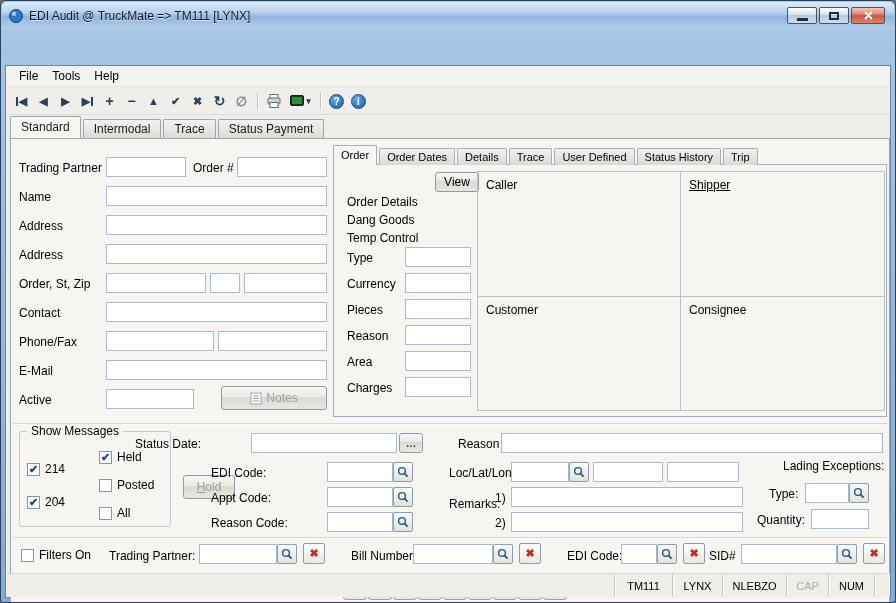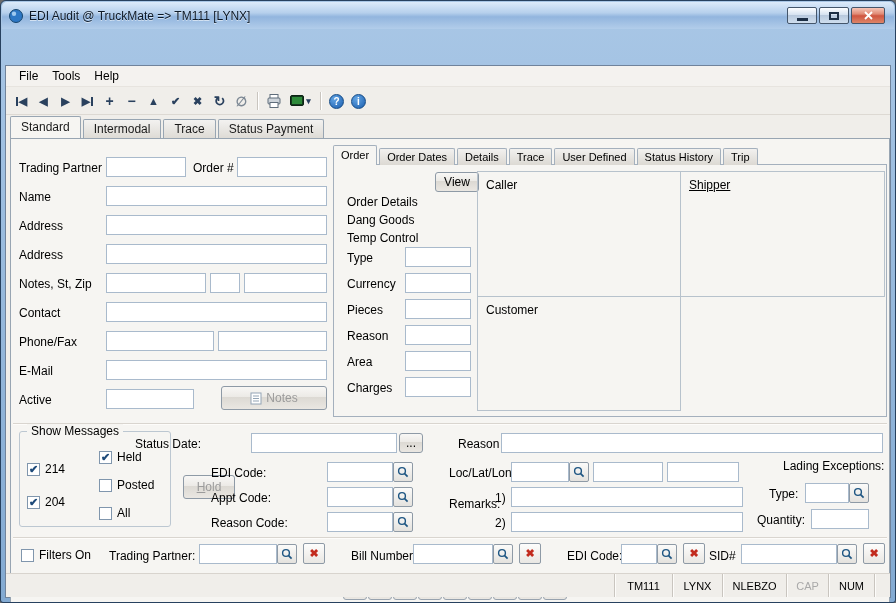--- a/index.html
+++ b/index.html
@@ -210,21 +210,21 @@
 
       <div class="lbl" style="left:8px;top:51px">Name</div>
       <input class="inp" style="left: 95px; top: 47px; width: 221px;">
 
       <div class="lbl" style="left:8px;top:80px">Address</div>
       <input class="inp" style="left: 95px; top: 76px; width: 221px;">
 
       <div class="lbl" style="left:8px;top:109px">Address</div>
       <input class="inp" style="left: 95px; top: 105px; width: 221px;">
 
-      <div class="lbl" style="left:8px;top:138px">Notes, St, Zip</div>
+      <div class="lbl" style="left:8px;top:138px">Order, St, Zip</div>
       <input class="inp" style="left: 95px; top: 134px; width: 100px;">
       <input class="inp" style="left: 199px; top: 134px; width: 30px;">
       <input class="inp" style="left: 233px; top: 134px; width: 83px;">
 
       <div class="lbl" style="left:8px;top:167px">Contact</div>
       <input class="inp" style="left: 95px; top: 163px; width: 221px;">
 
       <div class="lbl" style="left:8px;top:196px">Phone/Fax</div>
       <input class="inp" style="left: 95px; top: 192px; width: 108px;">
       <input class="inp" style="left: 207px; top: 192px; width: 109px;">
@@ -275,20 +275,23 @@
 
       <div class="quad" style="left:466px;top:32px;width:204px;height:126px">
         <span class="qlbl">Caller</span>
       </div>
       <div class="quad" style="left:669px;top:32px;width:205px;height:126px">
         <span class="qlbl u">Shipper</span>
       </div>
       <div class="quad" style="left:466px;top:157px;width:204px;height:115px">
         <span class="qlbl">Customer</span>
       </div>
+      <div class="quad" style="left:669px;top:157px;width:205px;height:115px">
+        <span class="qlbl">Consignee</span>
+      </div>
 
       <div class="groove" style="top:284px"></div>
 
       <div class="group" style="left:8px;top:292px;width:152px;height:96px">
         <span class="gtitle">Show Messages</span>
       </div>
       <div class="cb" style="left:16px;top:324px"><span class="mark">✔</span></div>
       <div class="lbl" style="left:34px;top:323px">214</div>
       <div class="cb" style="left:16px;top:357px"><span class="mark">✔</span></div>
       <div class="lbl" style="left:34px;top:356px">204</div>

